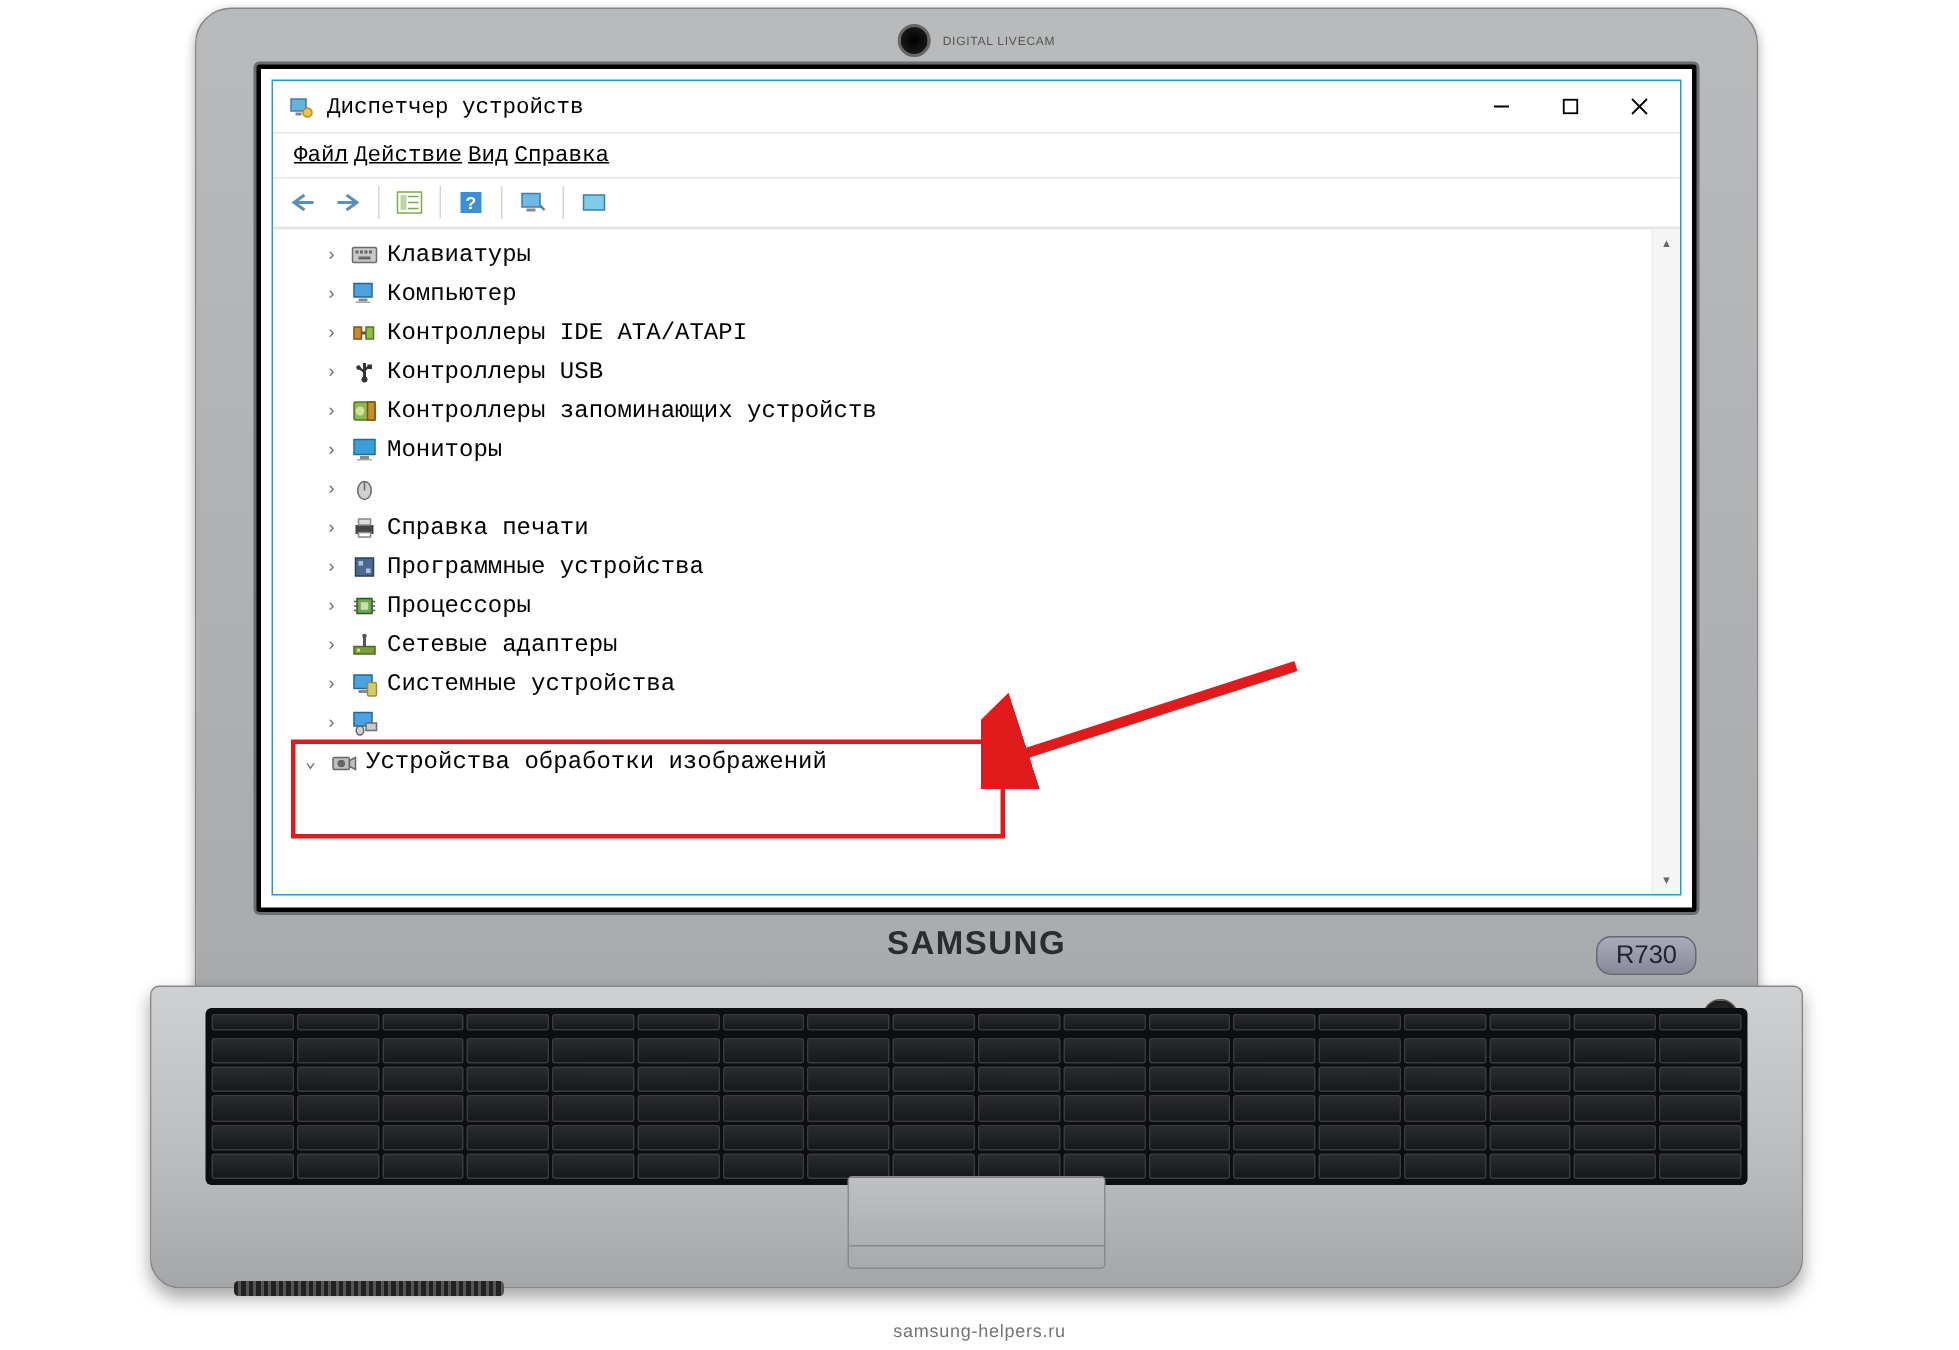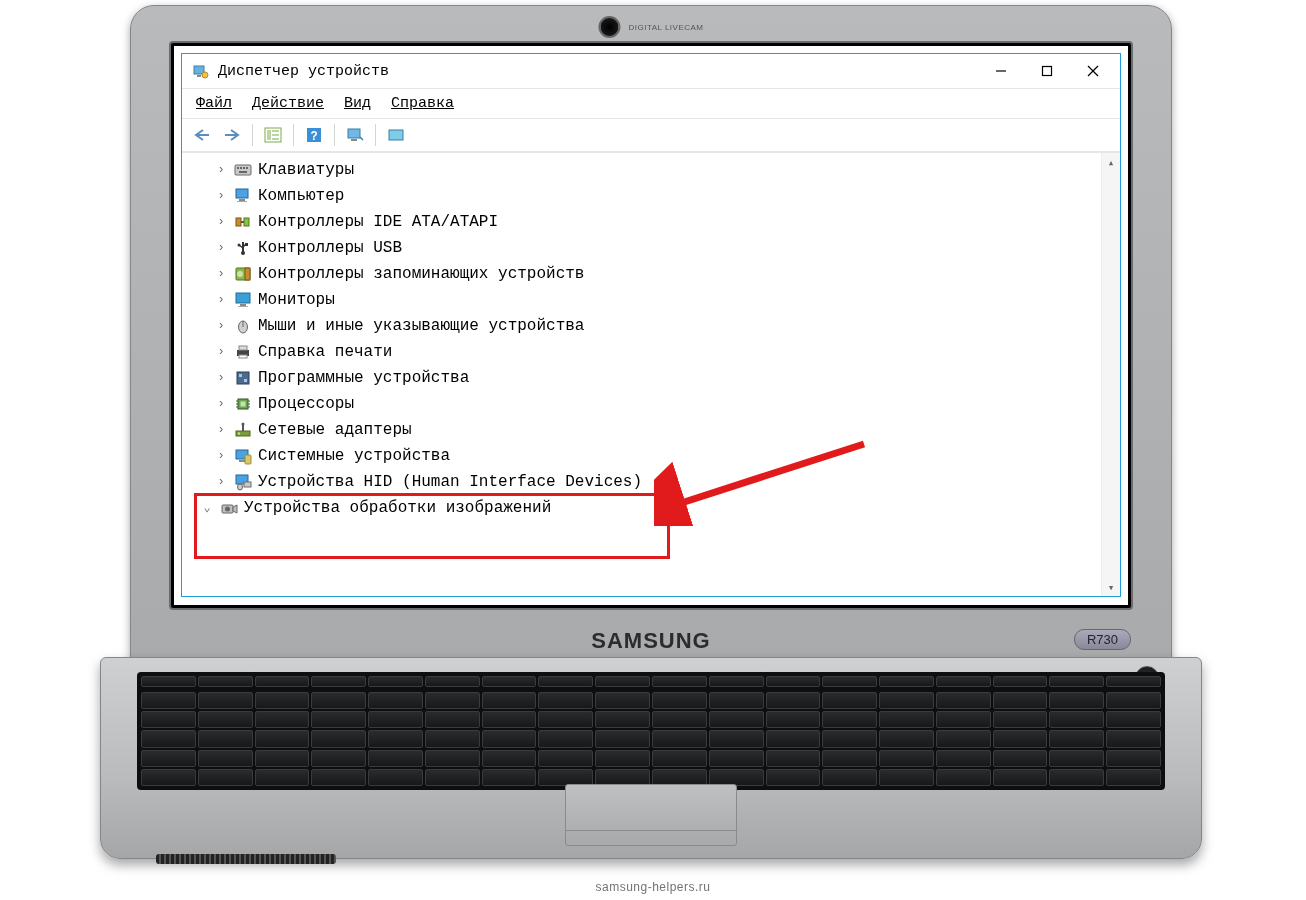--- a/index.html
+++ b/index.html
@@ -63,36 +63,36 @@
     top: 40px; left: 43px; right: 43px; bottom: 61px;
     background: #fff;
     overflow: hidden;
     font-family: Liberation Mono, monospace;
   }
   .brand-bar {
     position: absolute;
     left: 0; right: 0; bottom: 0;
     height: 50px;
     display: flex;
-    align-items: center;
+    align-items: flex-start;
     justify-content: center;
   }
   .brand {
     font-weight: 700;
     font-size: 22px;
     color: #2a2c30;
     letter-spacing: 1px;
   }
   .model-badge {
     position: absolute;
     right: 40px;
     bottom: 16px;
     background: linear-gradient(#aab,#889);
     color: #223;
-    font-size: 13px;
+    font-size: 17px;
     padding: 2px 12px;
     border-radius: 10px;
     border: 1px solid #667;
     font-family: Arial, sans-serif;
   }
   .palmrest {
     position: absolute;
     top: 657px;
     left: 0;
     width: 1100px;
@@ -178,21 +178,21 @@
     width:18px;height:18px;margin-right:8px;
     display:inline-flex;align-items:center;justify-content:center;
   }
   .titlebar .title { flex:1; font-size:15px; }
   .win-controls { display:flex; }
   .win-btn {
     width:46px;height:30px;display:flex;align-items:center;justify-content:center;
     font-size:14px;color:#111;
   }
   .menubar {
-    display:flex; gap:16px;
+    display:flex; 
     padding: 4px 12px;
     font-size:15px;
     border-bottom: 1px solid #e6e6e6;
     text-align: center;
   }
   .menuitem { padding: 2px 2px; }
   .menuitem u { text-decoration: underline; }
   .toolbar {
     display:flex; align-items:center; gap:2px;
     padding: 3px 6px;
@@ -427,21 +427,20 @@
     <span>Мониторы</span>
   </div>
               <div class="node lvl1">
     <span class="expander">›</span>
     <span class="ic">
                   <svg width="18" height="18" viewBox="0 0 18 18">
                     <ellipse cx="9" cy="10" rx="4.5" ry="6" fill="#cfcfcf" stroke="#666"></ellipse>
                     <line x1="9" y1="4" x2="9" y2="10" stroke="#666"></line>
                   </svg>
                 </span>
-    <span>Мыши и иные указывающие устройства</span>
   </div>
               <div class="node lvl1">
     <span class="expander">›</span>
     <span class="ic">
                   <svg width="18" height="18" viewBox="0 0 18 18">
                     <rect x="3" y="7" width="12" height="6" fill="#444"></rect>
                     <rect x="5" y="3" width="8" height="4" fill="#ddd" stroke="#888"></rect>
                     <rect x="5" y="12" width="8" height="3" fill="#fff" stroke="#888"></rect>
                   </svg>
                 </span>
@@ -499,21 +498,20 @@
   </div>
               <div class="node lvl1">
     <span class="expander">›</span>
     <span class="ic">
                   <svg width="18" height="18" viewBox="0 0 18 18">
                     <rect x="2" y="2" width="12" height="9" fill="#4aa3e0" stroke="#246699"></rect>
                     <rect x="10" y="9" width="7" height="5" fill="#c9c9c9" stroke="#6b6b6b"></rect>
                     <ellipse cx="6" cy="14" rx="2.5" ry="3" fill="#cfcfcf" stroke="#666"></ellipse>
                   </svg>
                 </span>
-    <span>Устройства HID (Human Interface Devices)</span>
   </div>
               <div class="node lvl1 open" id="open-node">
     <span class="expander" style="transform:translateY(-1px)">⌄</span>
     <span class="ic">
                   <svg width="18" height="18" viewBox="0 0 18 18">
                     <rect x="2" y="6" width="11" height="8" rx="1" fill="#bfbfbf" stroke="#666"></rect>
                     <circle cx="7.5" cy="10" r="2.5" fill="#666"></circle>
                     <path d="M13 8 L17 6 L17 14 L13 12 z" fill="#bfbfbf" stroke="#666"></path>
                   </svg>
                 </span>

